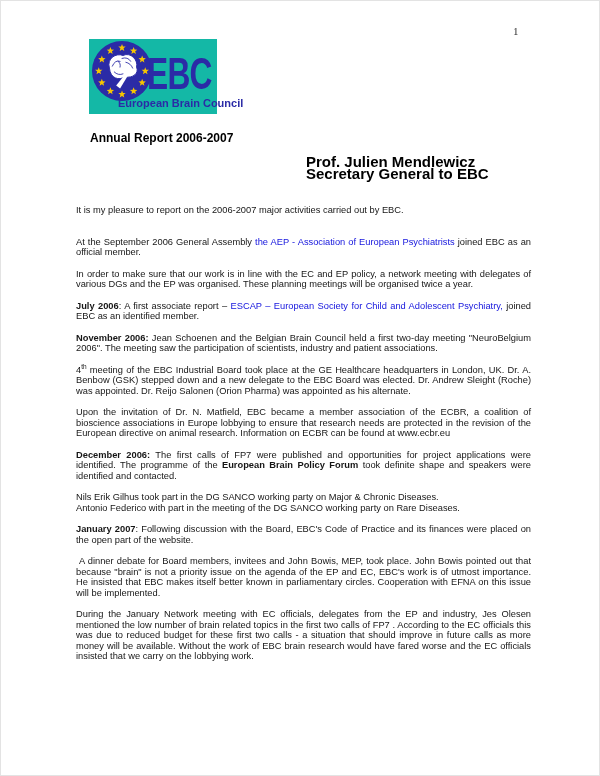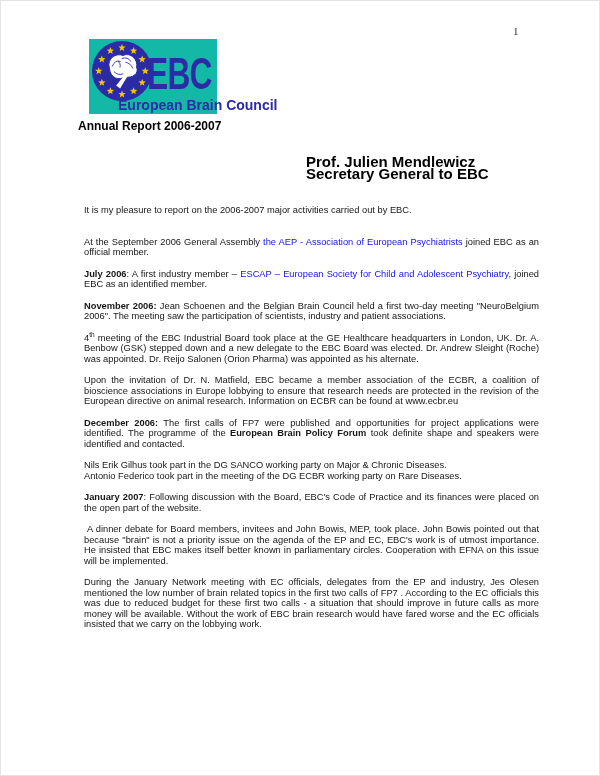--- a/index.html
+++ b/index.html
@@ -9,24 +9,24 @@
     overflow:hidden;border:1px solid #e3e3e3;box-sizing:border-box;
   }
   .page-number{position:absolute;top:24px;left:512px;font-family:"Liberation Serif",serif;font-size:11px;color:#333;}
   .logo{position:absolute;left:88px;top:38px;width:128px;height:75px;background:#14b8a6;}
   .logo svg{position:absolute;left:2px;top:1px;}
   .logo-abbr{
     position:absolute;left:58px;top:14px;font-size:44px;font-weight:bold;line-height:42px;
     letter-spacing:-1px;color:var(--logo-blue,#2b2ba6);
     transform:scaleX(.72);transform-origin:0 0;white-space:nowrap;
   }
-  .logo-caption{position:absolute;left:29px;top:58px;font-size:14px;font-weight:bold;color:var(--logo-blue,#2b2ba6);white-space:nowrap;}
-  .title{position:absolute;left:77px;top:118px;margin:0;font-size:12px;font-weight:bold;color:#000;}
+  .logo-caption{position:absolute;left:29px;top:58px;font-size:11px;font-weight:bold;color:var(--logo-blue,#2b2ba6);white-space:nowrap;}
+  .title{position:absolute;left:77px;top:118px;margin:12px;font-size:12px;font-weight:bold;color:#000;}
   .byline{position:absolute;left:305px;top:155px;font-size:15px;font-weight:bold;line-height:11.5px;color:#000;}
-  .doc-body{position:absolute;left:83px;top:204px;width:455px;font-size:9.3px;line-height:10.5px;text-align:justify;}
+  .doc-body{position:absolute;left:75px;top:204px;width:455px;font-size:9.3px;line-height:10.5px;text-align:justify;}
   .doc-body p{margin:0 0 11px 0;}
   .doc-body p.space-large{margin-bottom:21px;}
   .doc-body p.indent{text-indent:3px;}
   .b{font-weight:bold;}
   a.lnk{color:var(--link-blue,#1414dd);text-decoration:none;cursor:pointer;}
   .sup{vertical-align:super;font-size:6.5px;line-height:0;}
 </style>
 </head>
 <body>
 
@@ -63,24 +63,25 @@
   <h1 class="title">Annual Report 2006-2007</h1>
 
   <div class="byline">
     <div>Prof. Julien Mendlewicz</div>
     <div>Secretary General to EBC</div>
   </div>
 
   <div class="doc-body" id="doc-body">
       <p class="space-large "><span>It is my pleasure to report on the 2006-2007 major activities carried out by EBC.</span></p>
       <p class=""><span>At the September 2006 General Assembly </span><a class="lnk" href="#">the AEP - Association of European Psychiatrists</a><span> joined EBC as an official member.</span></p>
-      <p class=""><span class="b">July 2006</span><span>: A first industry member – </span><a class="lnk" href="#">ESCAP – European Society for Child and Adolescent Psychiatry,</a><span> joined EBC as an identified member.</span></p>
+      <p class=""><span>In order to make sure that our work is in line with the EC and EP policy, a network meeting with delegates of various DGs and the EP was organised. These planning meetings will be organised twice a year.</span></p>
+      <p class=""><span class="b">July 2006</span><span>: A first associate report – </span><a class="lnk" href="#">ESCAP – European Society for Child and Adolescent Psychiatry,</a><span> joined EBC as an identified member.</span></p>
       <p class=""><span class="b">November 2006:</span><span> Jean Schoenen and the Belgian Brain Council held a first two-day meeting "NeuroBelgium 2006". The meeting saw the participation of scientists, industry and patient associations.</span></p>
       <p class=""><span>4</span><span class="sup">th</span><span> meeting of the EBC Industrial Board took place at the GE Healthcare headquarters in London, UK. Dr. A. Benbow (GSK) stepped down and a new delegate to the EBC Board was elected. Dr. Andrew Sleight (Roche) was appointed. Dr. Reijo Salonen (Orion Pharma) was appointed as his alternate.</span></p>
       <p class=""><span>Upon the invitation of Dr. N. Matfield, EBC became a member association of the ECBR, a coalition of bioscience associations in Europe lobbying to ensure that research needs are protected in the revision of the European directive on animal research. Information on ECBR can be found at www.ecbr.eu</span></p>
       <p class=""><span class="b">December 2006:</span><span> The first calls of FP7 were published and opportunities for project applications were identified. The programme of the </span><span class="b">European Brain Policy Forum</span><span> took definite shape and speakers were identified and contacted.</span></p>
-      <p class=""><span>Nils Erik Gilhus took part in the DG SANCO working party on Major &amp; Chronic Diseases.</span><br><span>Antonio Federico took part in the meeting of the DG ECBR working party on Rare Diseases.</span></p>
+      <p class=""><span>Nils Erik Gilhus took part in the DG SANCO working party on Major &amp; Chronic Diseases.</span><br><span>Antonio Federico with part in the meeting of the DG SANCO working party on Rare Diseases.</span></p>
       <p class=""><span class="b">January 2007</span><span>: Following discussion with the Board, EBC's Code of Practice and its finances were placed on the open part of the website.</span></p>
       <p class="indent"><span>A dinner debate for Board members, invitees and John Bowis, MEP, took place. John Bowis pointed out that because "brain" is not a priority issue on the agenda of the EP and EC, EBC's work is of utmost importance. He insisted that EBC makes itself better known in parliamentary circles. Cooperation with EFNA on this issue will be implemented.</span></p>
       <p class=""><span>During the January Network meeting with EC officials, delegates from the EP and industry, Jes Olesen mentioned the low number of brain related topics in the first two calls of FP7 . According to the EC officials this was due to reduced budget for these first two calls - a situation that should improve in future calls as more money will be available. Without the work of EBC brain research would have fared worse and the EC officials insisted that we carry on the lobbying work.</span></p>
     </div>
 
 </div>
 
 </body></html>

